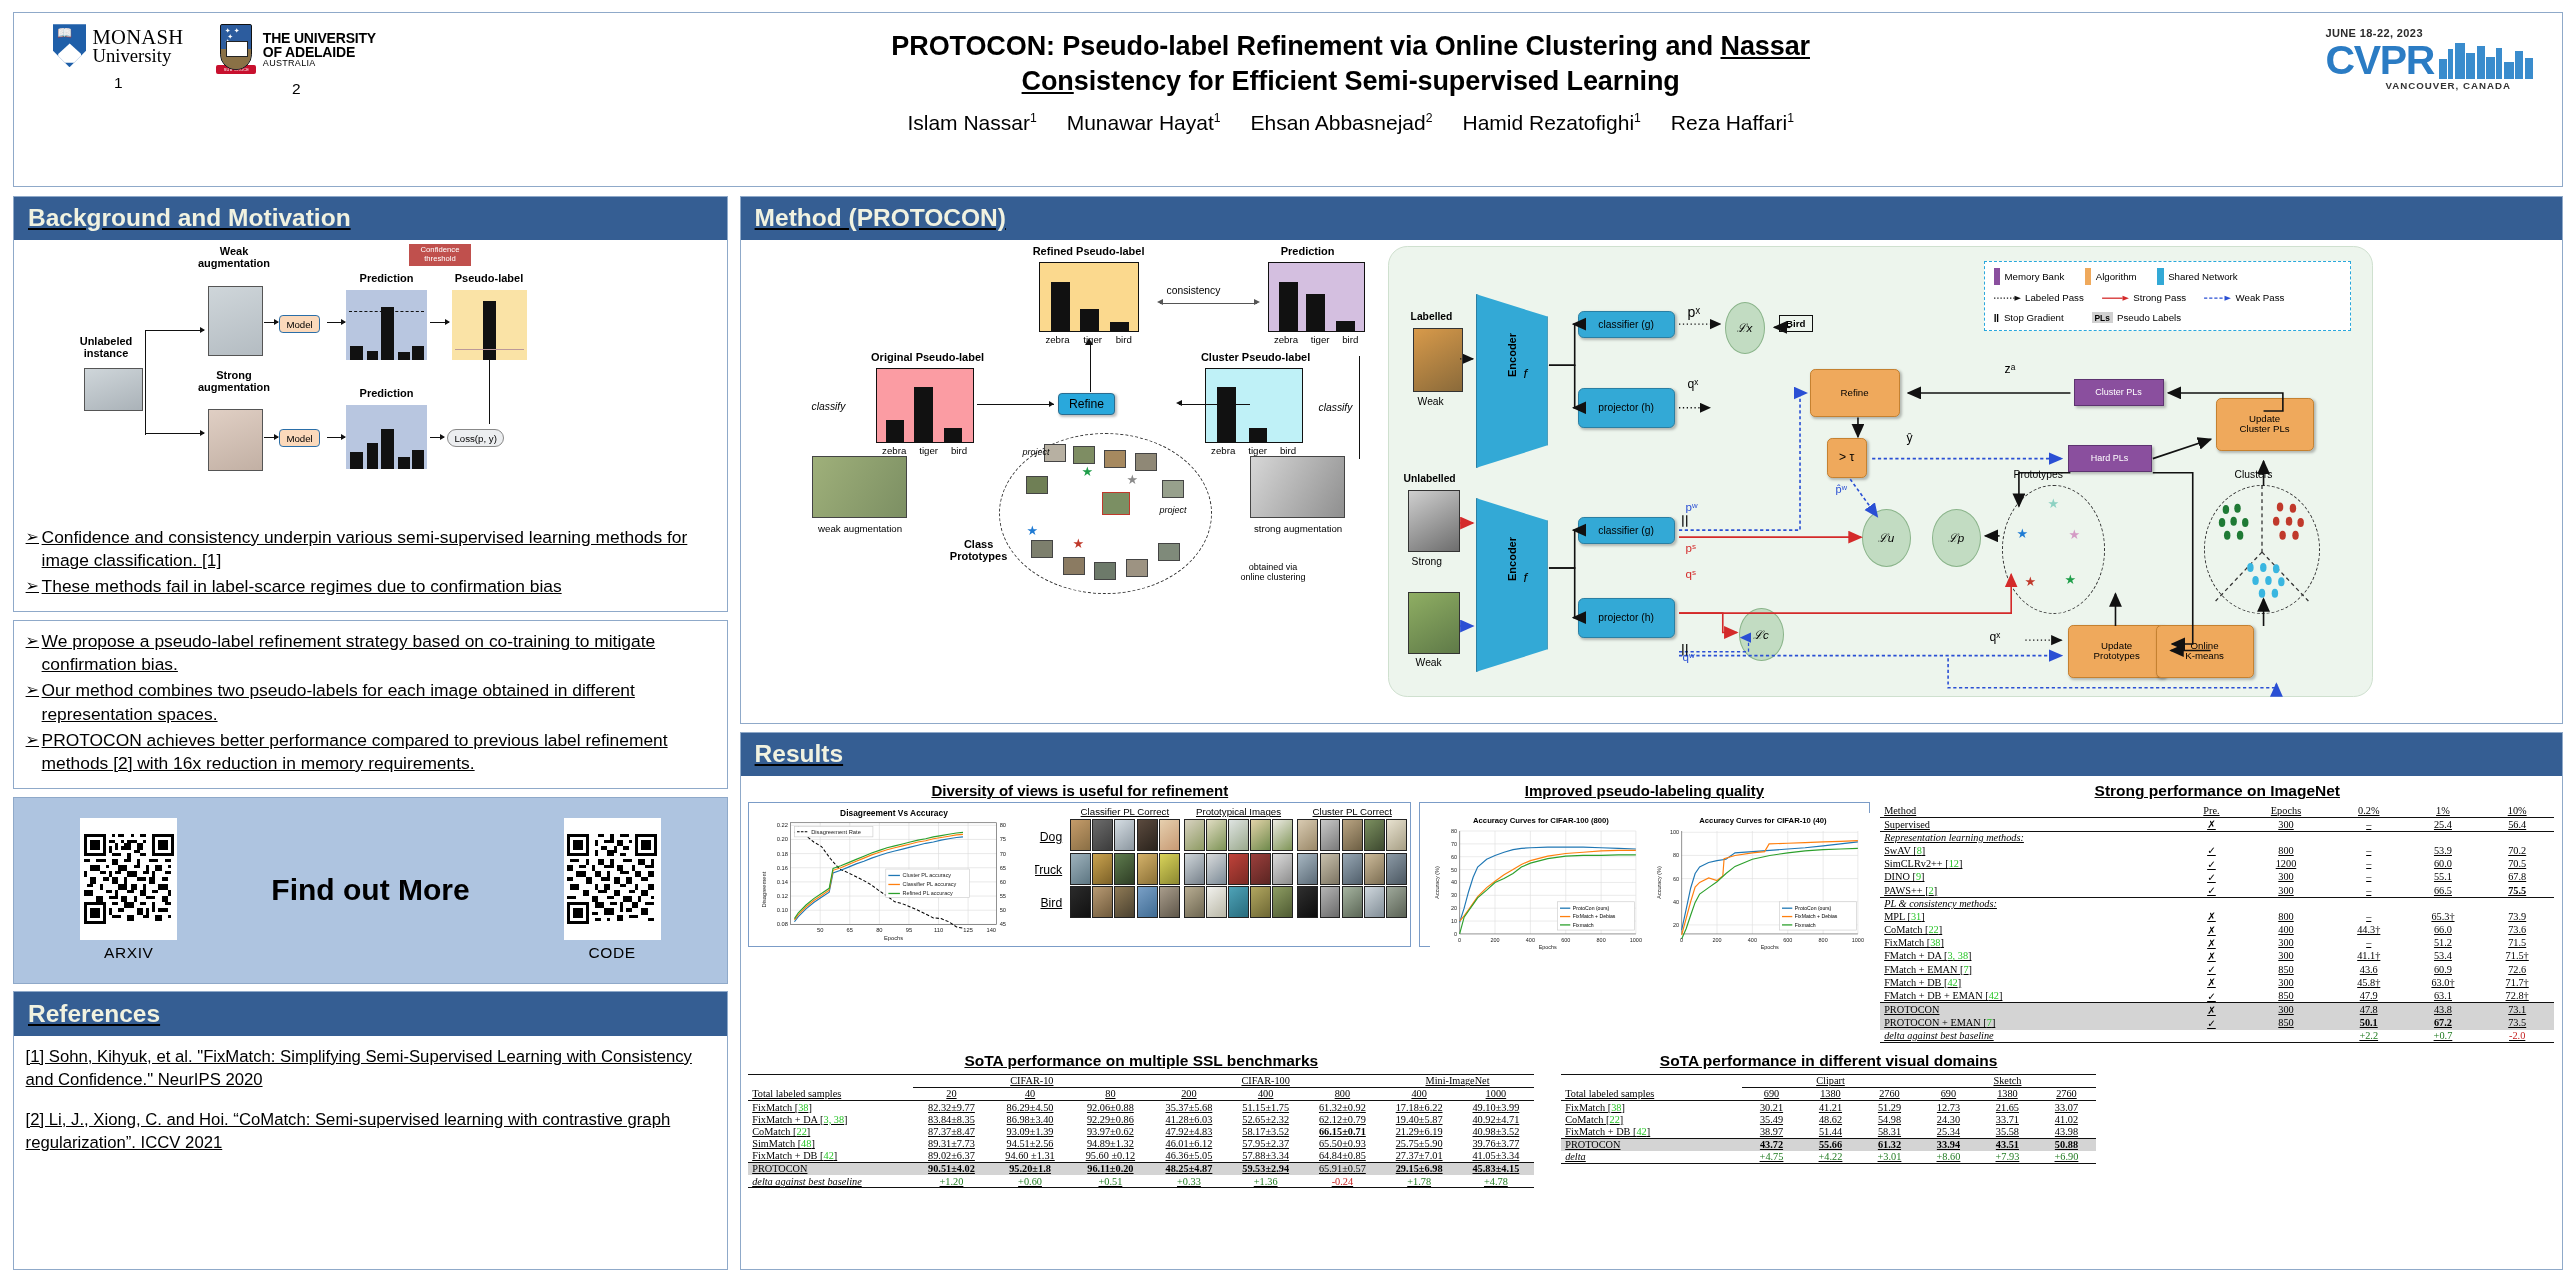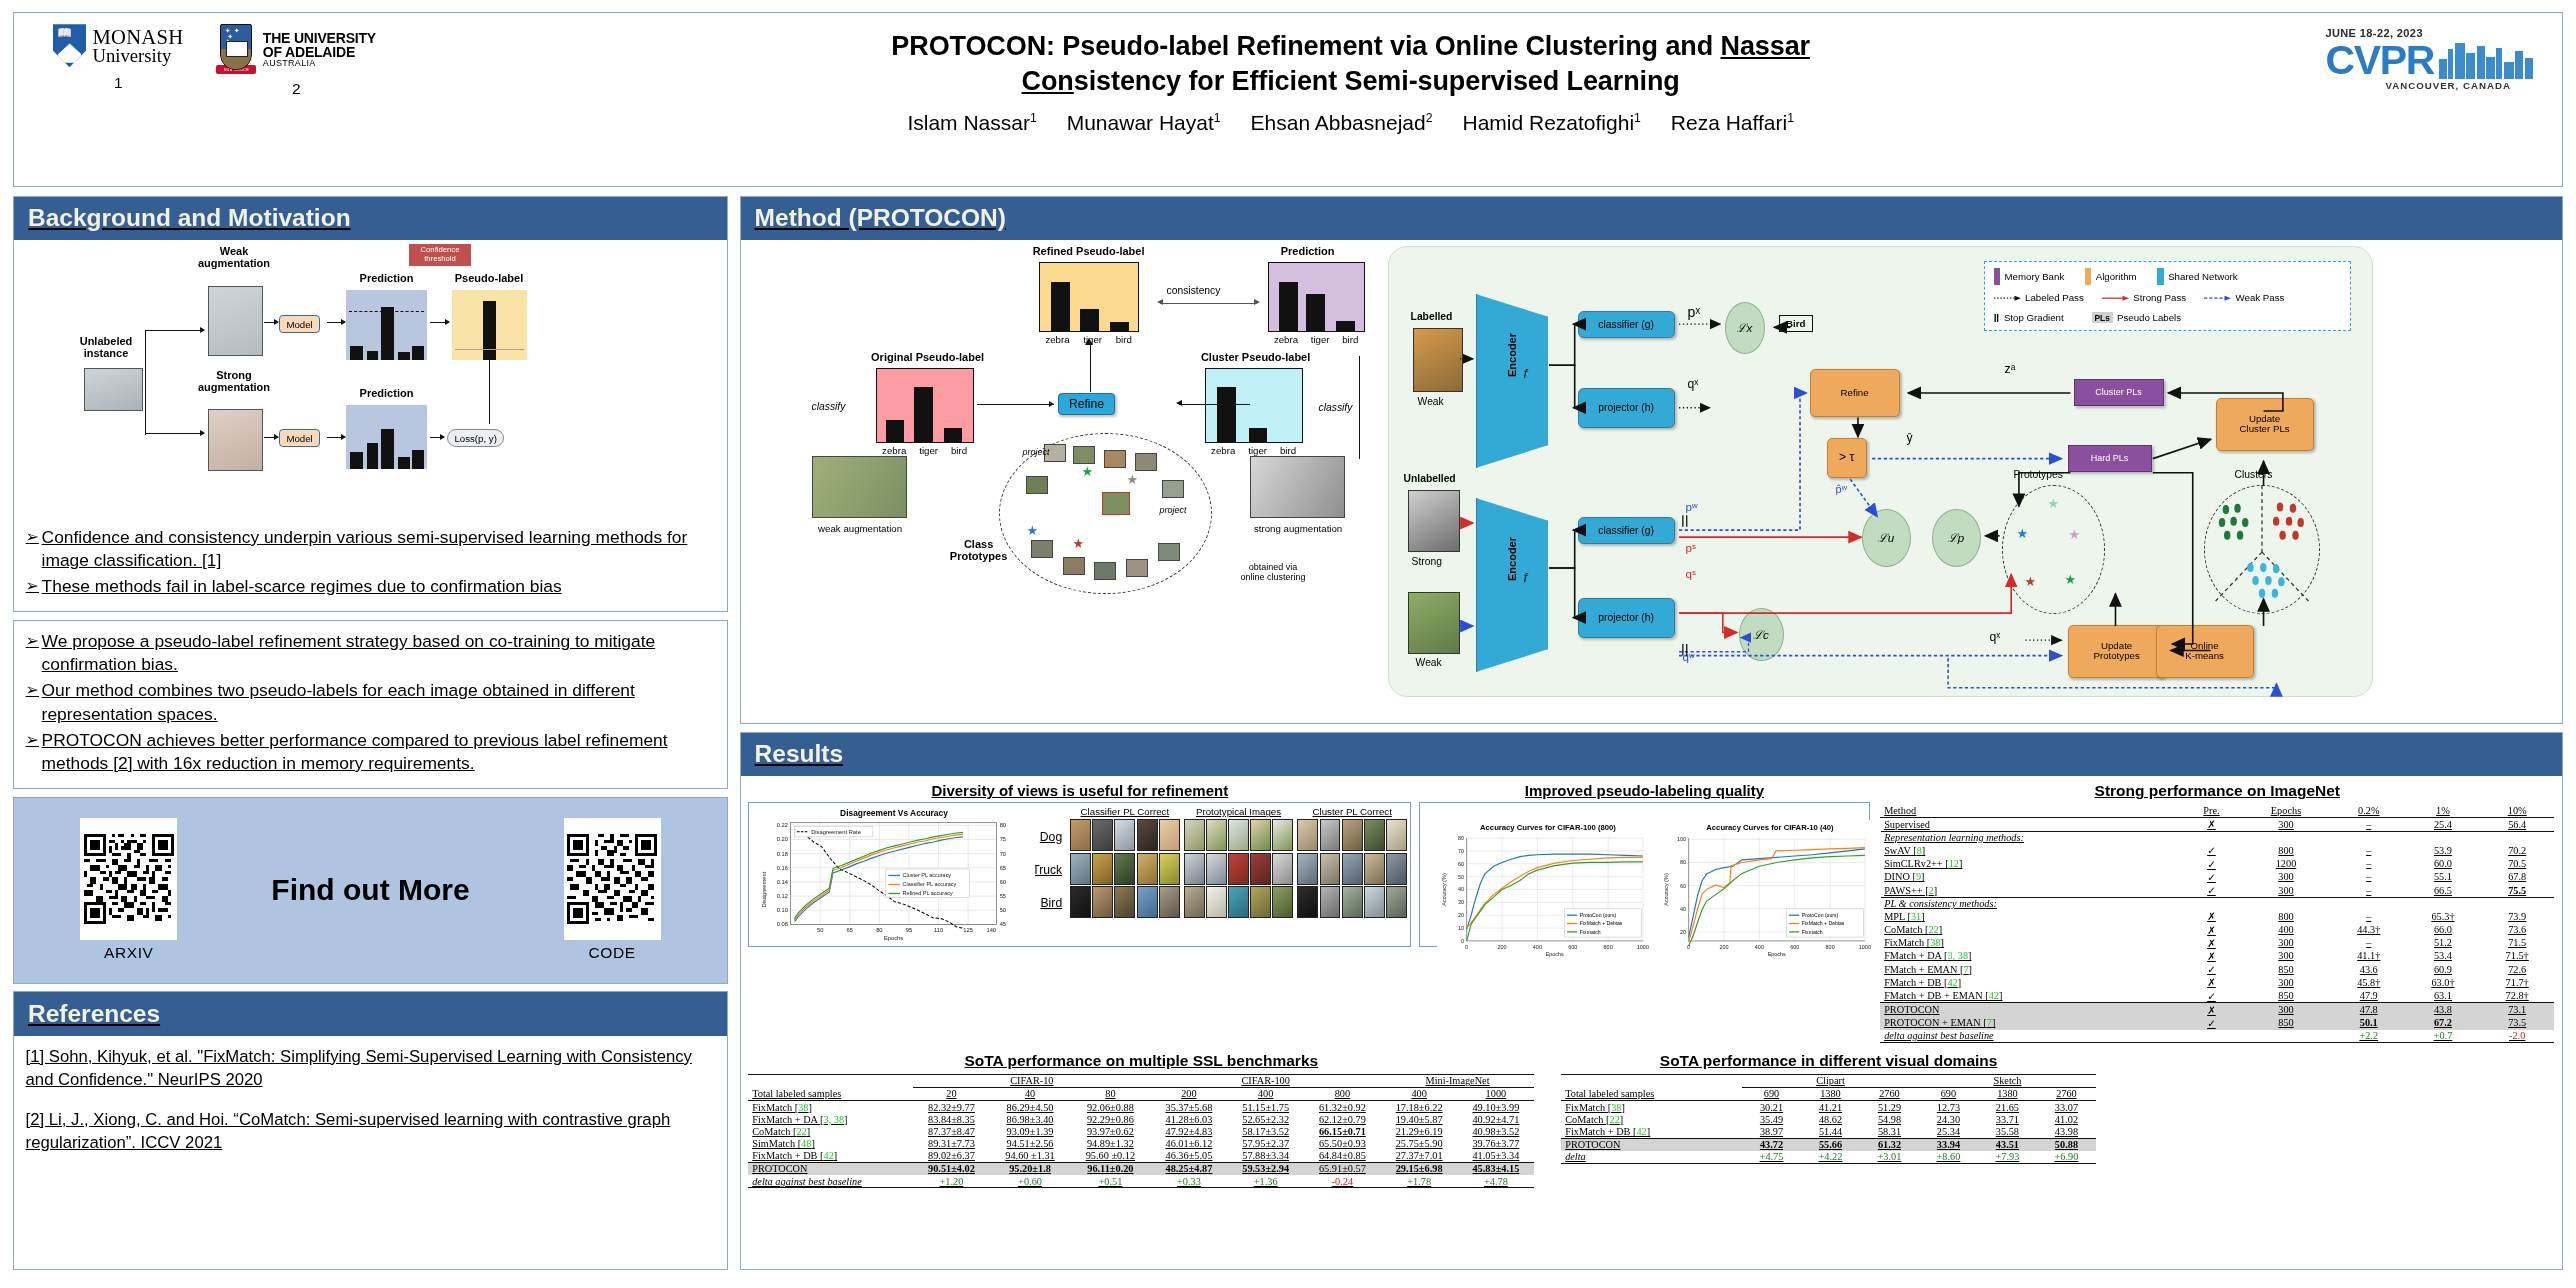--- a/index.html
+++ b/index.html
@@ -979,21 +979,21 @@
                         <div class="cell" style="background:linear-gradient(140deg,#cfd7dd,#818d96);"></div>
                         <div class="cell" style="background:linear-gradient(140deg,#9fa99b,#5a6154);"></div>
                     </div>
                   </div>
                 </div>
               </div>
             </div>
 
             <div style="width:451px;">
               <div style="font-size:15px; font-weight:bold; text-align:center; margin-bottom:2.6px;">Improved pseudo-labeling quality</div>
-              <div class="subpanel" style="height:145px; display:flex; padding:17px;">
+              <div class="subpanel" style="height:145px; display:flex; padding:10px;">
 
                 <div class="chartbox" style="width:222px; height:137px;">
                   <div style="position:absolute; left:0; right:0; top:2.6px; text-align:center; font-size:7.7px; font-weight:bold;">Accuracy Curves for CIFAR-100 (800)</div>
                   <svg width="222" height="137" viewBox="0 0 345 213">
                     <g stroke="#e0e0e0" stroke-width="1">
                       <line x1="46" y1="28" x2="320" y2="28"></line>
                         <line x1="46" y1="48" x2="320" y2="48"></line>
                         <line x1="46" y1="68" x2="320" y2="68"></line>
                       <line x1="46" y1="88" x2="320" y2="88"></line>
                         <line x1="46" y1="108" x2="320" y2="108"></line>

